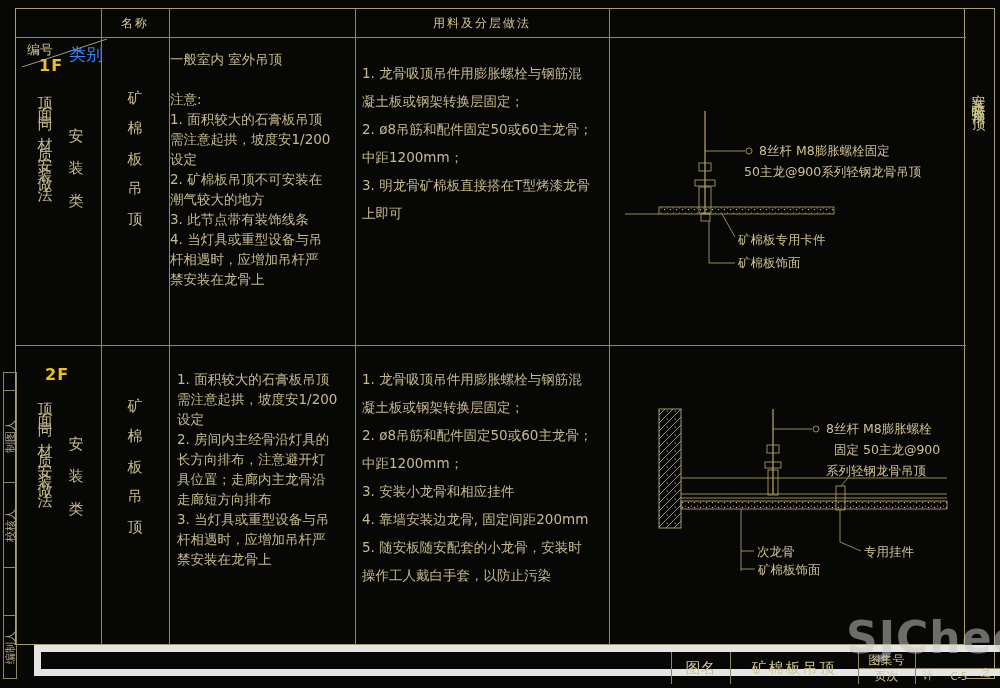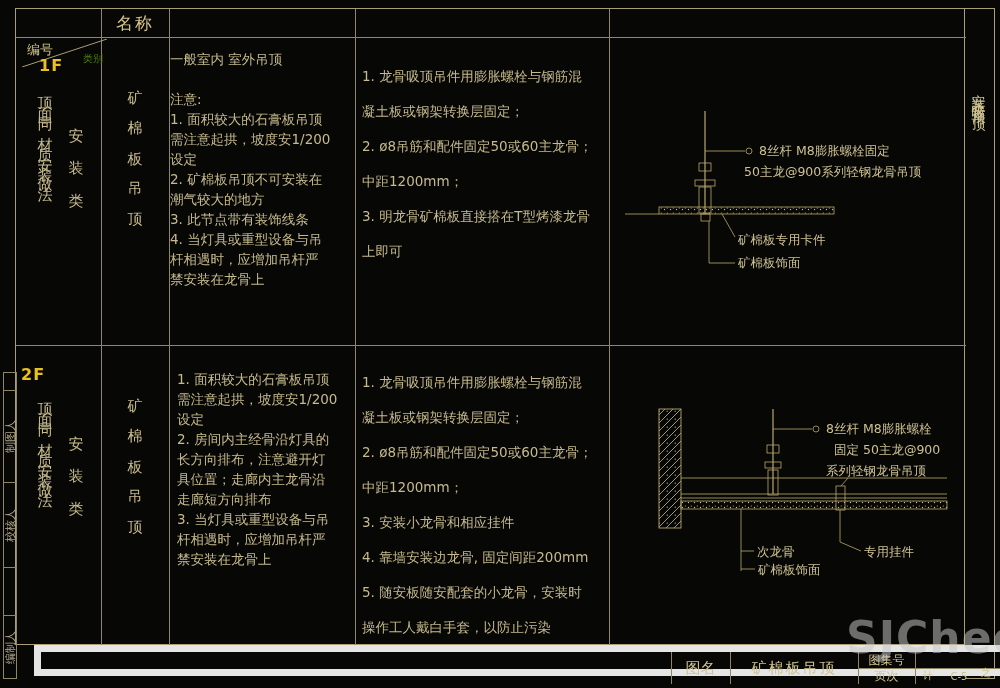--- a/index.html
+++ b/index.html
@@ -3,32 +3,32 @@
 <meta charset="utf-8">
 <style>
   html,body{margin:0;padding:0;background:#000;}
   .sheet{position:relative;width:1000px;height:688px;background:#070706;overflow:hidden;
          font-family:"DejaVu Sans",sans-serif;color:#c6ba8e;}
   
   .tbl{position:absolute;left:15px;top:8px;width:950px;height:637px;border:1px solid #a99e78;box-sizing:border-box;}
   .vline{position:absolute;top:0;width:1px;height:637px;background:#8f8668;}
   .hline{position:absolute;left:0;width:950px;height:1px;background:#8f8668;}
   .hdr{position:absolute;top:0;height:28px;display:flex;align-items:center;justify-content:center;
-       color:#d6c68e;font-size:17px;letter-spacing:2px;}
+       color:#d6c68e;font-size:12px;letter-spacing:2px;}
   .corner{position:absolute;left:6px;top:0;width:85px;height:28px;margin-top:30px;}
   .corner .t1{position:absolute;left:5px;top:2px;font-size:13px;color:#d6c68e;}
-  .corner .t2{position:absolute;right:4px;bottom:1px;font-size:10px;color:#4d7c0f;}
+  .corner .t2{position:absolute;right:4px;bottom:1px;font-size:17px;color:#3b82f6;}
   
   .vtext{position:absolute;writing-mode:vertical-rl;text-orientation:upright;color:#c6ba8e;
          font-size:15px;line-height:1;white-space:nowrap;}
   .fid{position:absolute;font-size:16px;font-weight:bold;color:#edc11c;letter-spacing:1px;text-align:center;}
   
   .para{position:absolute;white-space:pre-wrap;font-size:13.5px;color:#c6ba8e;}
   .para.notes{line-height:20px;width:180px;}
-  .para.mats{line-height:35px;width:246px;}
+  .para.mats{line-height:28px;width:246px;}
   
   .diag{position:absolute;}
   .dtext{fill:#cdc192;font-size:12.5px;font-family:"DejaVu Sans",sans-serif;}
   .dln{stroke:#b9a968;stroke-width:1.2;fill:none;}
   .dth{stroke:#b9a968;stroke-width:.8;fill:none;}
   
   .rstrip{position:absolute;left:965px;top:8px;width:30px;height:671px;border-top:1px solid #a99e78;
           border-right:1px solid #a99e78;border-bottom:1px solid #a99e78;box-sizing:border-box;}
   .rstrip .vtext{left:7px;top:74px;font-size:14px;letter-spacing:4px;color:#cfc390;}
   
@@ -59,20 +59,21 @@
     <div class="hline" style="top:336px"></div>
 
     <div class="corner">
       <svg width="85" height="28">
         <line x1="0" y1="28" x2="85" y2="0" stroke="#a99e78" stroke-width="1"></line>
       </svg>
       <span class="t1">编号</span>
       <span class="t2">类别</span>
     </div>
     <div class="hdr" style="left:85px;width:68px">名称</div>
+    <div class="hdr" style="left:339px;width:254px">用料及分层做法</div>
 
     <div class="fid" style="left:23px;top:47px">1F</div>
     <div class="vtext" style="left:21px;top:76px;letter-spacing:10px">顶面同一材质安装做法</div>
     <div class="vtext" style="left:52px;top:106px;letter-spacing:33px">安装类</div>
     <div class="vtext" style="left:111px;top:68px;letter-spacing:31px">矿棉板吊顶</div>
     <div class="para notes" style="left:154px;top:40px">一般室内 室外吊顶
 
 注意:
 1. 面积较大的石膏板吊顶
 需注意起拱，坡度安1/200
@@ -111,21 +112,21 @@
       <line class="dth" x1="16" y1="177" x2="50" y2="177"></line>
       <rect x="50" y="170" width="175" height="7" fill="url(#spk1)" stroke="#b9a968" stroke-width=".8"></rect>
       <rect class="dth" x="92" y="177" width="9" height="7"></rect>
 
       <line class="dth" x1="113" y1="177" x2="126" y2="200"></line>
       <text class="dtext" x="129" y="207">矿棉板专用卡件</text>
       <polyline class="dth" points="100,184 100,226 126,226"></polyline>
       <text class="dtext" x="129" y="230">矿棉板饰面</text>
     </svg>
 
-    <div class="fid" style="left:5px;top:356px">2F</div>
+    <div class="fid" style="left:29px;top:356px">2F</div>
     <div class="vtext" style="left:21px;top:382px;letter-spacing:10px">顶面同一材质安装做法</div>
     <div class="vtext" style="left:52px;top:414px;letter-spacing:33px">安装类</div>
     <div class="vtext" style="left:111px;top:376px;letter-spacing:31px">矿棉板吊顶</div>
     <div class="para notes" style="left:161px;top:360px">1. 面积较大的石膏板吊顶
 需注意起拱，坡度安1/200
 设定
 2. 房间内主经骨沿灯具的
 长方向排布，注意避开灯
 具位置；走廊内主龙骨沿
 走廊短方向排布

